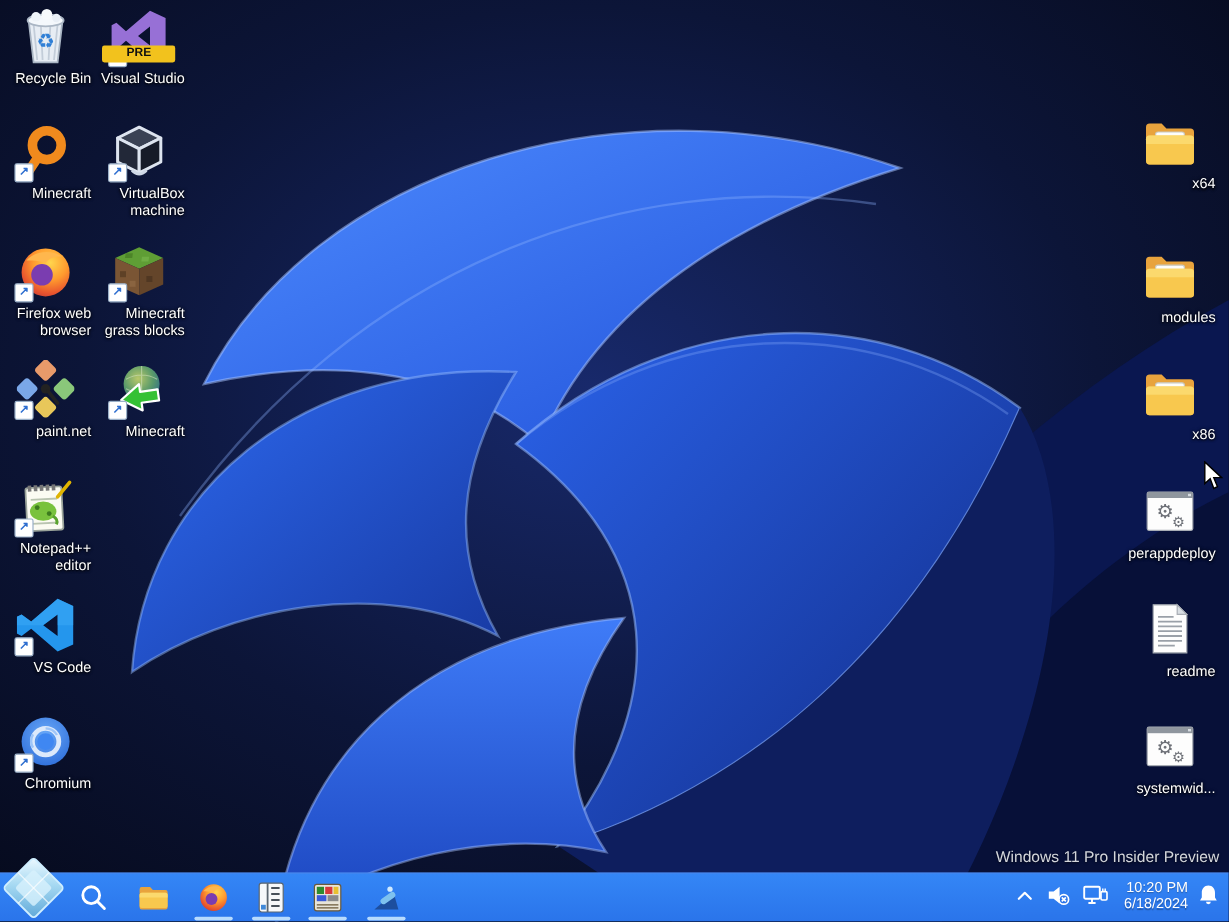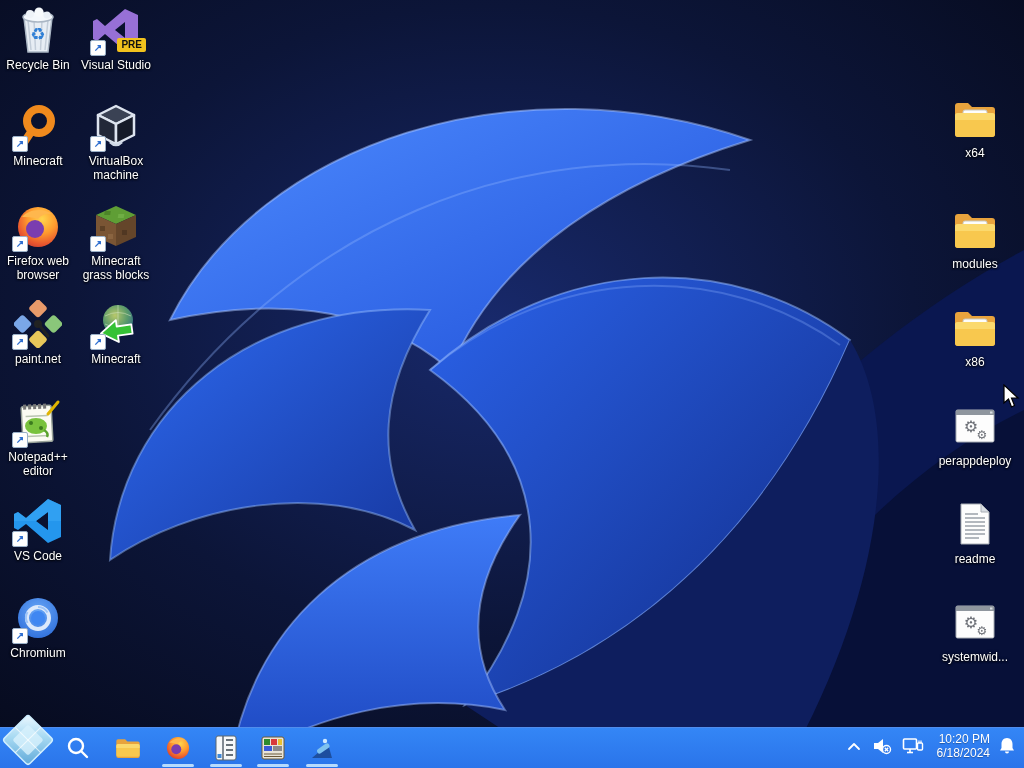--- a/index.html
+++ b/index.html
@@ -14,30 +14,31 @@
   .tile{
     position:absolute;width:76px;text-align:center;z-index:3;cursor:default;
   }
   .ic{
     position:relative;width:48px;height:48px;margin:0 auto;
   }
   .lbl{
     margin-top:4px;font-size:12px;line-height:14px;color:#fff;
     text-shadow:0 1px 2px rgba(0,0,0,.95), 0 0 3px rgba(0,0,0,.8);
     word-wrap:break-word;
+    text-align:right;
   }
   .shortcut{
     position:absolute;left:-2px;bottom:-2px;width:14px;height:14px;
     background:#fff;border-radius:2px;border:1px solid #9ab0c8;
     display:flex;align-items:center;justify-content:center;
     font-size:10px;font-weight:bold;color:#2f6fd0;line-height:1;
   }
   .badge-pre{
     position:absolute;right:-6px;bottom:2px;background:#f2c21d;color:#111;
-    font-size:10px;font-weight:bold;padding:1px 4px;border-radius:2px;line-height:12px;
+    font-size:10px;font-weight:bold;padding:1px 20px;border-radius:2px;line-height:12px;
   }
   
   .watermark{
     position:absolute;right:8px;bottom:46px;text-align:right;z-index:3;
     color:#d4d7dc;font-size:13px;line-height:16px;
     text-shadow:0 1px 2px rgba(0,0,0,.6);
   }
   
   .taskbar{
     position:absolute;left:0;right:0;bottom:0;height:40px;z-index:5;
@@ -353,20 +354,21 @@
       <rect x="5" y="8" width="38" height="5" fill="#8f969e"></rect>
       <rect x="39" y="9.5" width="2.5" height="2" fill="#d8dde2"></rect>
       <text x="20" y="30" font-size="16" text-anchor="middle" fill="#6d7077" font-family="DejaVu Sans">⚙</text>
       <text x="31" y="37" font-size="12" text-anchor="middle" fill="#6d7077" font-family="DejaVu Sans">⚙</text>
     </svg>
   </div>
   <div class="lbl">systemwid...</div>
 </div>
 
 <div class="watermark">
+  <div>Windows 11 Pro Insider Preview</div>
 </div>
 
 <div class="cursor">
   <svg width="18" height="26" viewBox="0 0 18 26">
     <path d="M2 1 L2 19 L6.5 15 L9.5 23 L12.5 21.5 L9.5 14 L16 14 Z" fill="#fff" stroke="#000" stroke-width="1.2"></path>
   </svg>
 </div>
 
 <div class="taskbar">
 

